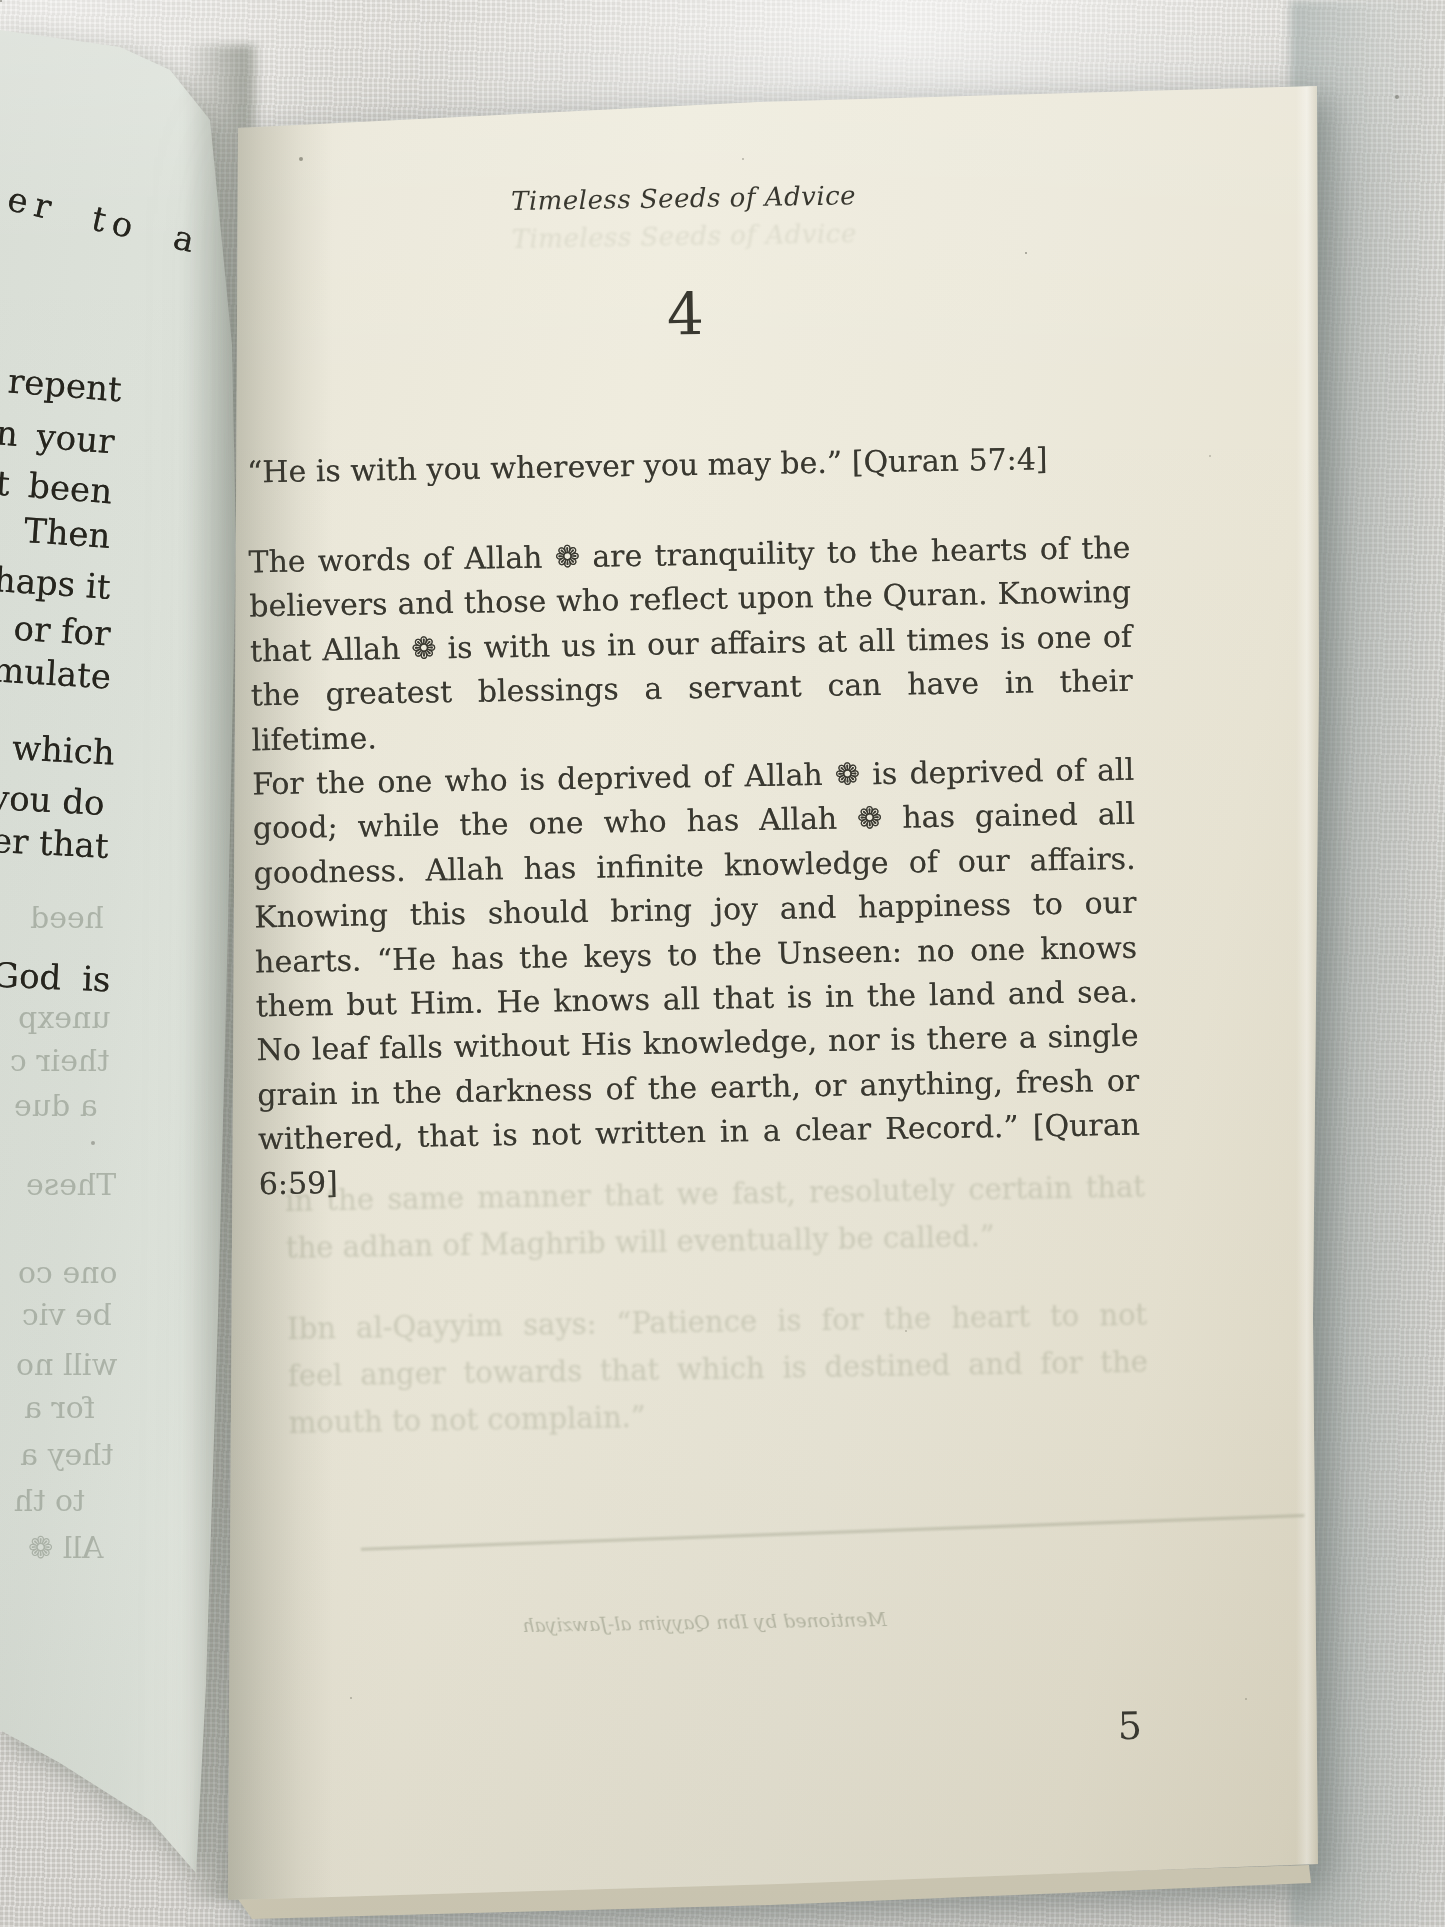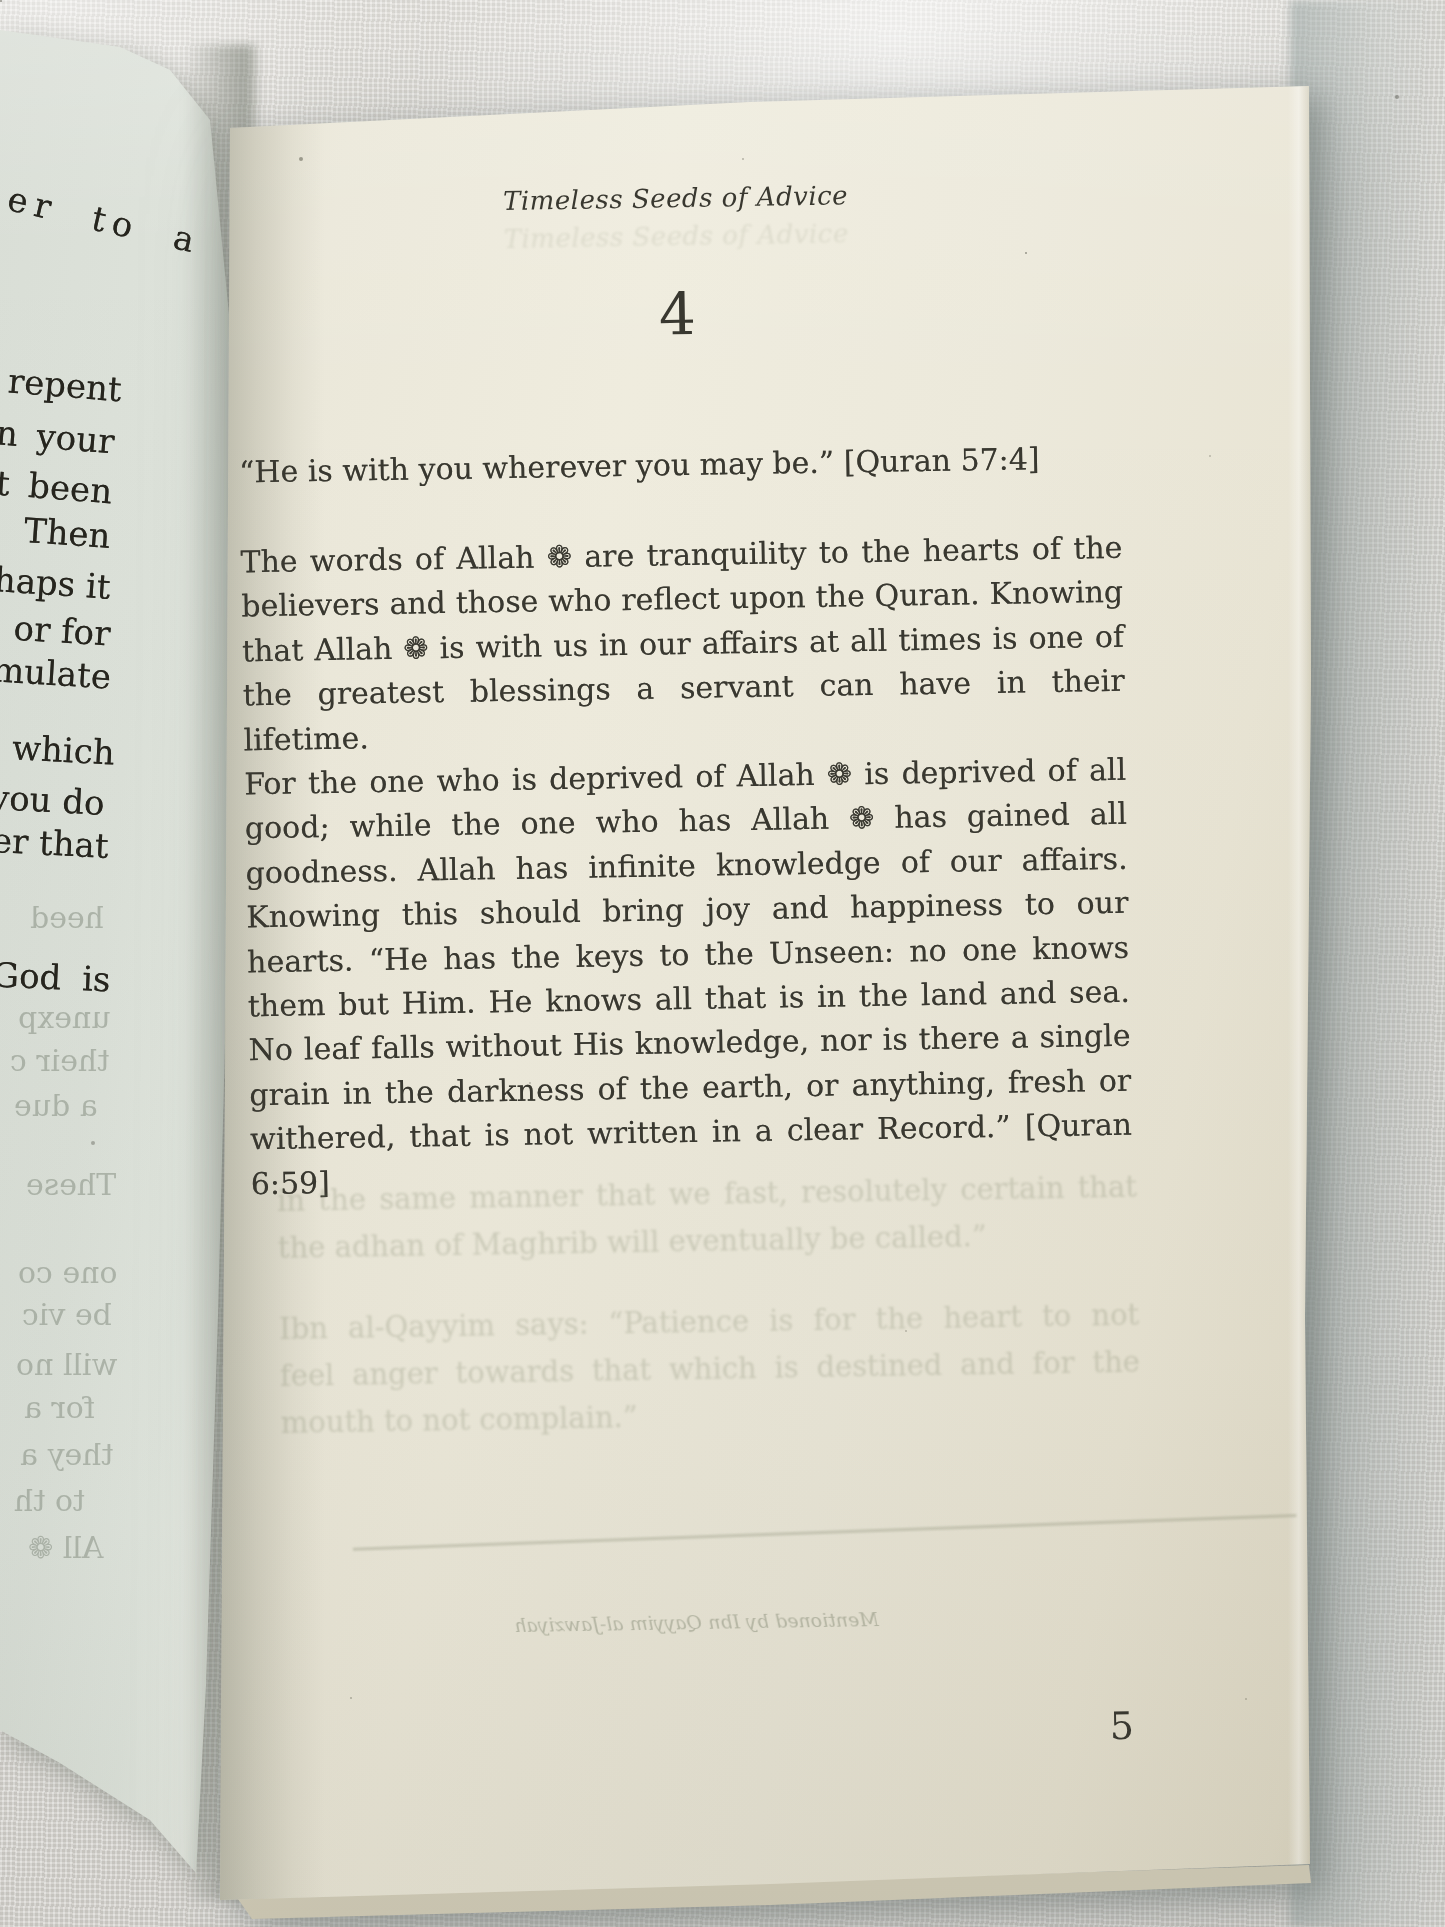--- a/index.html
+++ b/index.html
@@ -34,21 +34,21 @@
   .gutter{position:absolute;left:184px;top:45px;width:74px;height:1855px;z-index:3;
     background:linear-gradient(90deg, rgba(88,95,82,0), rgba(88,95,82,.30) 55%, rgba(80,88,74,.42) 85%, rgba(88,95,82,.15));
     filter:blur(5px);}
 
   
   .right-wrap{position:absolute;inset:0;z-index:4;
     filter:drop-shadow(14px 10px 16px rgba(112,120,116,.55)) drop-shadow(42px 30px 60px rgba(128,136,132,.35));}
   .page-stack{position:absolute;left:210px;top:78px;width:1160px;height:1850px;
     clip-path:polygon(28px 1821px,1099px 1787px,1101px 1805px,560px 1827px,42px 1841px);
     background:linear-gradient(180deg,#e9e5d5,#c8c3af);}
-  .right-page{position:absolute;left:210px;top:78px;width:1155px;height:1832px;
+  .right-page{position:absolute;left:218px;top:78px;width:1155px;height:1832px;
     clip-path:polygon(20px 50px,540px 24px,1099px 8px,1101px 600px,1095px 1240px,1100px 1786px,560px 1806px,10px 1822px,15px 1000px);
     background:
       linear-gradient(180deg, rgba(255,255,255,.10) 0%, rgba(255,255,255,0) 18%, rgba(110,100,70,.05) 70%, rgba(100,92,64,.12) 100%),
       linear-gradient(100deg,#e6e2d2 0%,#ebe8da 10%,#efecde 32%,#ece9db 58%,#e9e5d5 78%,#e2ddcb 93%,#d9d4c0 100%);}
   .gutter-shade{position:absolute;left:0;top:0;width:115px;height:100%;
     background:linear-gradient(90deg, rgba(96,100,84,.36), rgba(110,112,94,.20) 40%, rgba(120,120,100,.08) 72%, rgba(120,120,100,0));}
   .fore-edge{position:absolute;left:1078px;top:4px;width:24px;height:1795px;
     background:linear-gradient(90deg, rgba(255,255,255,0), rgba(255,255,255,.35) 45%, rgba(175,170,146,.35));}
 
   .page-content{position:absolute;left:24px;top:0;width:882px;

